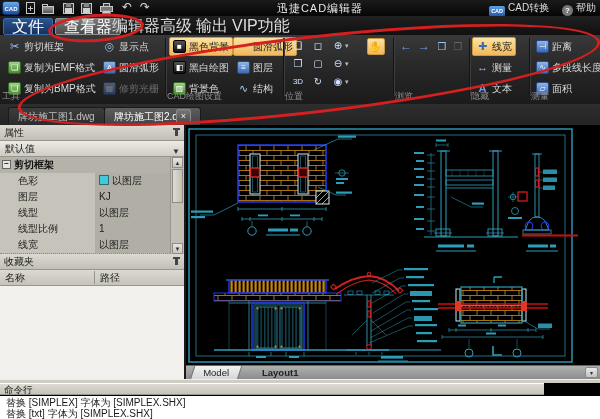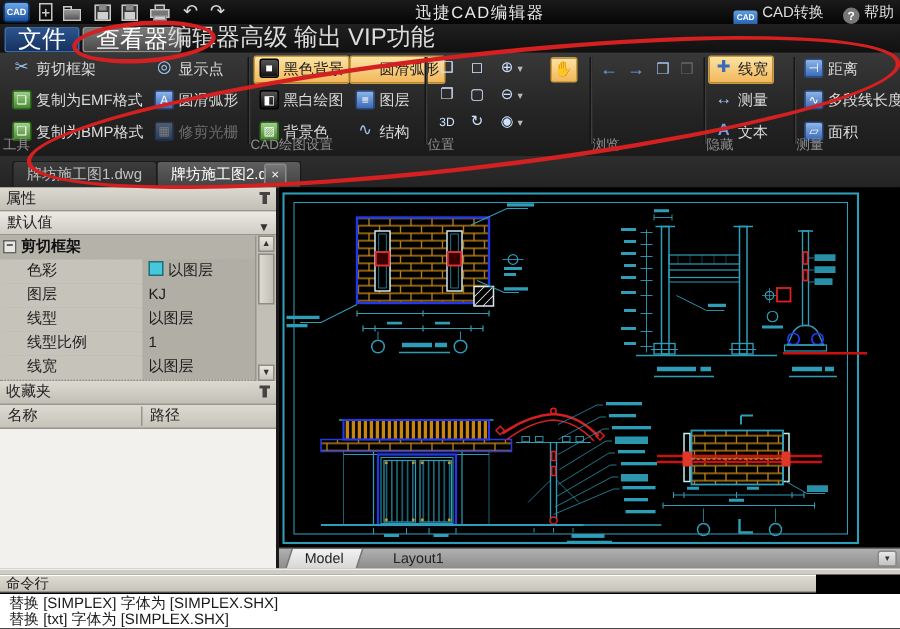--- a/index.html
+++ b/index.html
@@ -94,21 +94,21 @@
   #favpanel .cols .sep{position:absolute;left:94px;top:1px;width:1px;height:13px;background:#98958c;}
   #favlist{height:93px;background:#f2f1ed;}
   
   #canvas{position:absolute;left:186px;top:125px;width:414px;height:240px;background:#000;overflow:hidden;}
   
   #modelstrip{position:absolute;left:186px;top:365px;width:414px;height:14px;background:linear-gradient(#b0b0b0,#8c8c8c);
       border-top:1px solid #666;box-sizing:border-box;}
   .mtab{position:absolute;top:0;height:13px;line-height:13px;font-size:9.5px;color:#222;padding:0 10px;}
   .mtab.model{left:6px;background:linear-gradient(#f2f2f2,#d6d6d6);transform:skewX(-18deg);border:1px solid #777;border-top:none;}
   .mtab.model span{display:inline-block;transform:skewX(18deg);}
-  .mtab.layout{left:66px;}
+  .mtab.layout{left:66px;font-weight:bold;}
   .mstrip-btn{position:absolute;right:2px;top:1px;width:13px;height:11px;background:linear-gradient(#e8e8e8,#c2c2c2);
       border:1px solid #888;border-radius:2px;font-size:6px;line-height:10px;text-align:center;color:#333;box-sizing:border-box;}
   
   #gapstrip{position:absolute;left:0;top:379px;width:600px;height:4px;background:#cfccc4;border-top:1px solid #efefec;box-sizing:border-box;}
   #cmdhdr{position:absolute;left:0;top:383px;width:544px;height:12px;background:linear-gradient(#dedbd2,#c6c3ba);
       border-top:1px solid #fff;border-bottom:1px solid #98958c;font-size:9.5px;color:#222;padding-left:4px;line-height:12px;box-sizing:border-box;}
   #cmdbody{position:absolute;left:0;top:396px;width:600px;height:23px;background:#fff;color:#1a1a1a;font-size:10px;
       padding:1px 0 0 6px;box-sizing:border-box;line-height:11px;}
   
   .red-ellipse{position:absolute;border:3px solid #d42020;border-radius:50%;pointer-events:none;z-index:50;}

